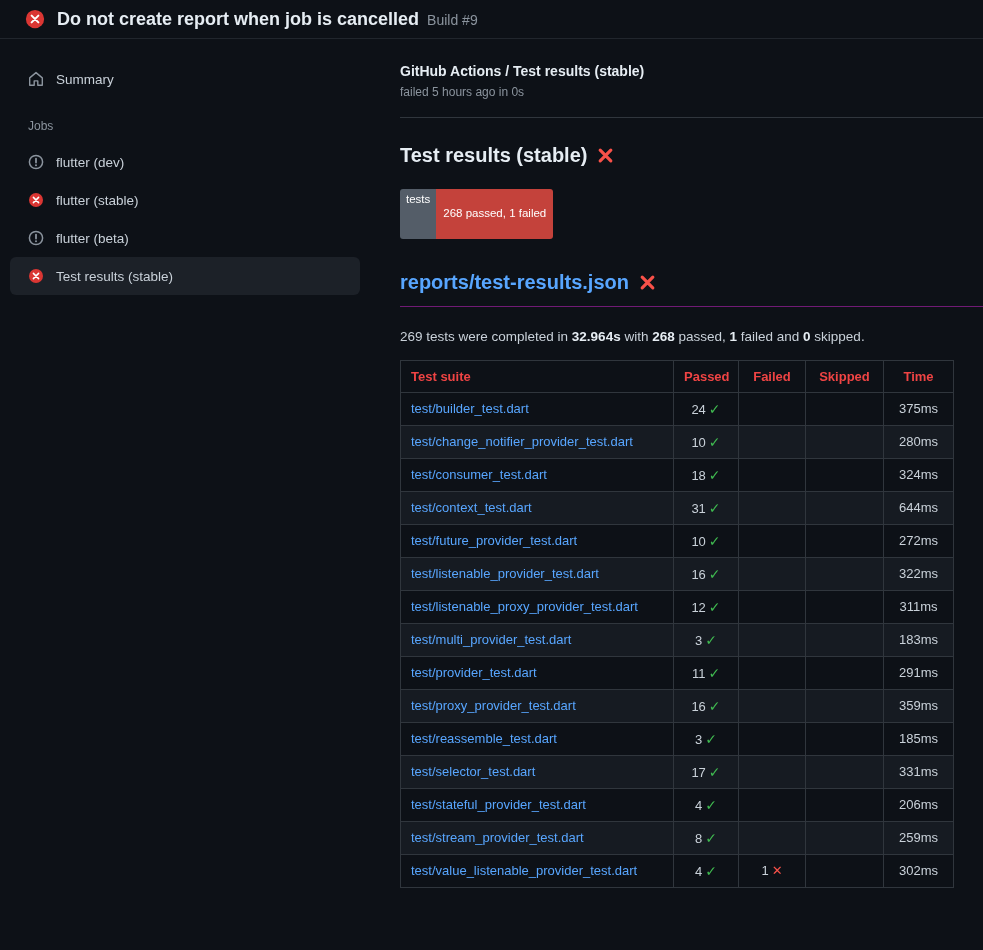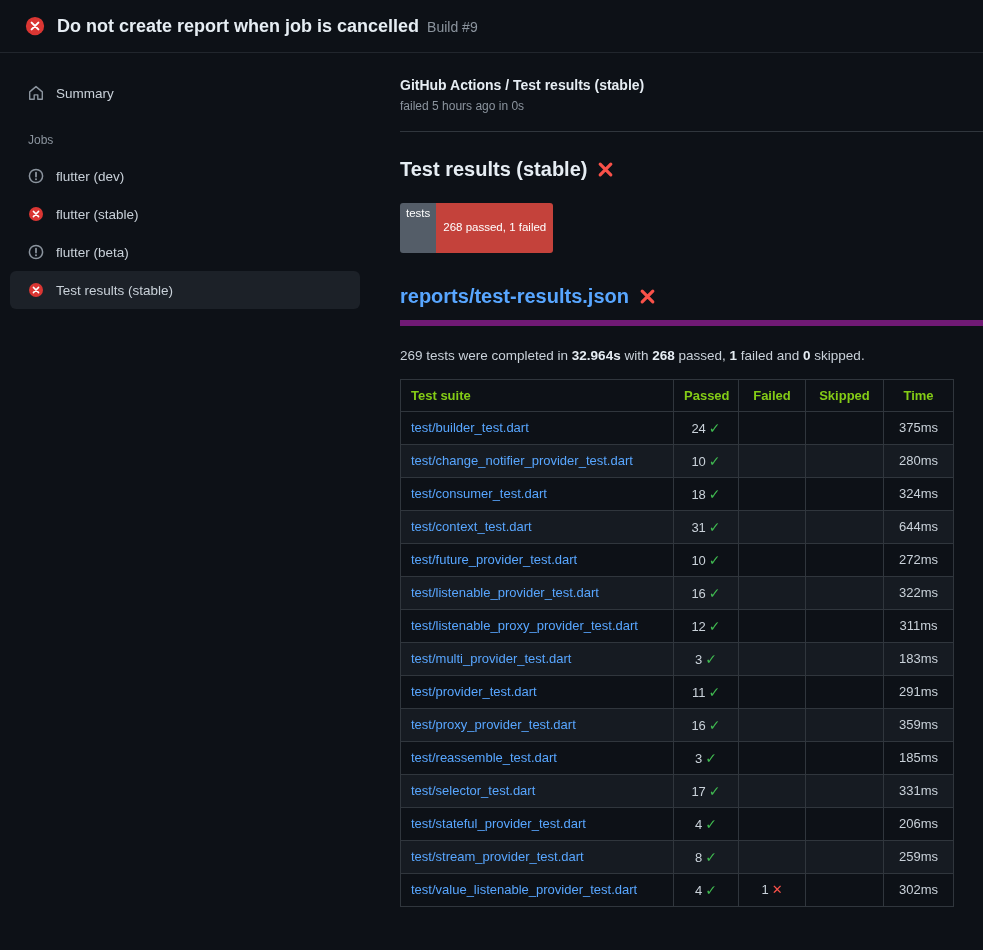--- a/index.html
+++ b/index.html
@@ -6,21 +6,21 @@
   html, body { width: 983px; height: 950px; overflow: hidden; }
   body {
     background: #0d1117;
     color: #c9d1d9;
     font-family: "Liberation Sans", "DejaVu Sans", sans-serif;
     font-size: 13px;
   }
   
   .page-header {
     display: flex; align-items: center; gap: 12px;
-    height: 53px; padding: 0 25px;
+    height: 39px; padding: 0 25px;
     border-bottom: 1px solid #21262d;
   }
   .page-header .title-wrap { display: flex; align-items: baseline; gap: 8px; }
   .page-title { font-size: 18px; font-weight: bold; color: #e6edf3; }
   .build-label { font-size: 14px; color: #8b949e; font-weight: normal; }
 
   
   .layout { display: flex; align-items: flex-start; justify-content: center; }
   .sidebar { width: 370px; flex-shrink: 0; padding-top: 22px; }
   .main { flex: 1; padding: 24px 0 24px 30px; min-width: 0; }
@@ -62,21 +62,21 @@
     display: inline-flex; margin-top: 22px;
     font-size: 11.5px; border-radius: 3px; overflow: hidden;
     line-height: 1;
   }
   .badge-label { background: #545d68; color: #ffffff; padding: 5px 6px; }
   .badge-value { background: #c4423b; color: #ffffff; padding: 19px 7px; }
 
   .report-row {
     display: flex; align-items: center; gap: 10px;
     margin-top: 32px; padding-bottom: 12px;
-    border-bottom: 6px solid #701a75;
+    border-bottom: 1px solid #701a75;
   }
   .report-link {
     font-size: 20px; font-weight: bold; color: #58a6ff;
     text-decoration: none;
   }
 
   .summary-sentence { margin-top: 22px; font-size: 13.5px; color: #c9d1d9; }
   .summary-sentence b { color: #e6edf3; }
 
   
@@ -85,21 +85,21 @@
     border-collapse: collapse;
     table-layout: fixed;
     width: 553px;
     font-size: 13px;
   }
   .results th, .results td {
     border: 1px solid #30363d;
     padding: 8px 10px;
   }
   .results th {
-    font-weight: bold; color: #84cc16; text-align: left;
+    font-weight: bold; color: #ef4444; text-align: left;
   }
   .results th.c, .results td.c { text-align: center; }
   .results tbody tr:nth-child(even) { background: #161b22; }
   .col-suite { width: 273px; }
   .col-passed { width: 65px; }
   .col-failed { width: 67px; }
   .col-skipped { width: 78px; }
   .col-time { width: 70px; }
   .suite-link { color: #58a6ff; text-decoration: none; }
   .check { color: #3fb950; font-weight: bold; font-size: 14px; margin-left: 3px; }

